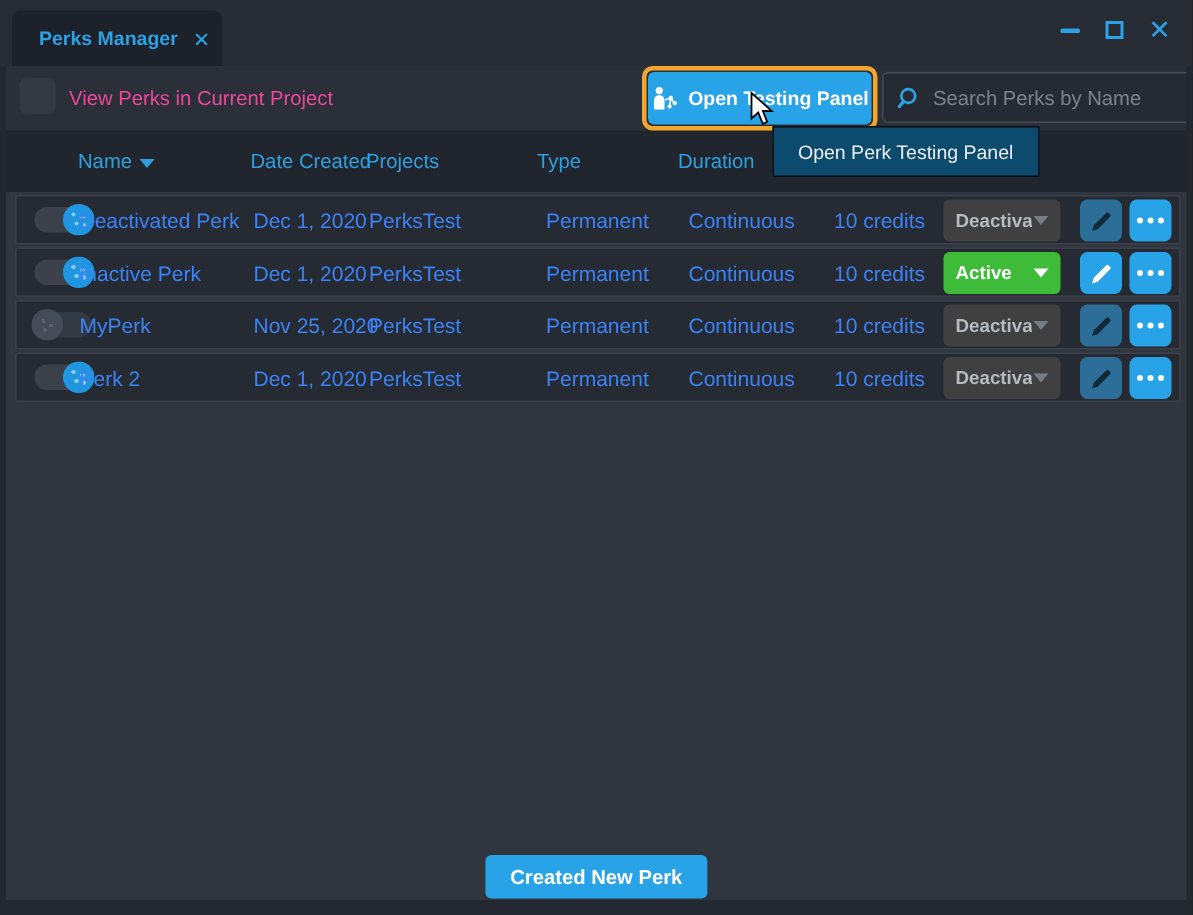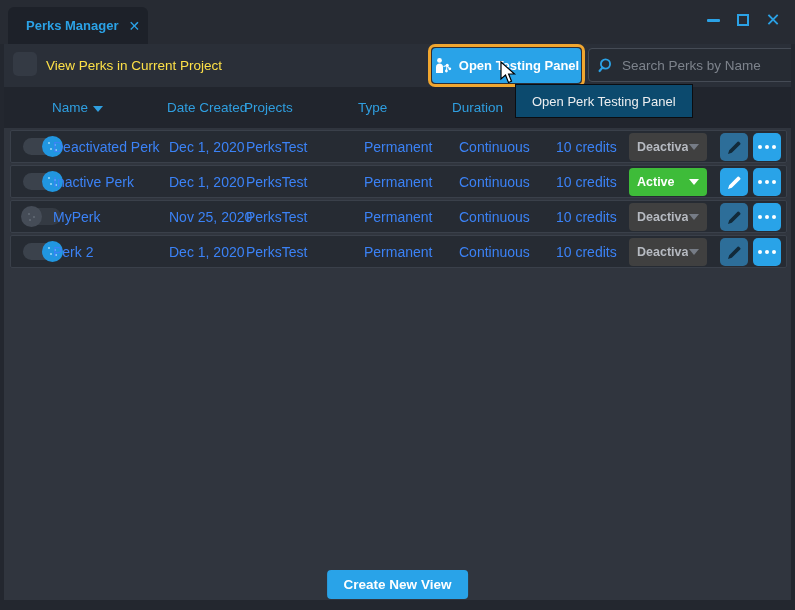--- a/index.html
+++ b/index.html
@@ -21,21 +21,21 @@
   .tab-close { color:#2ba2e6; font-size:14px; font-weight:bold; cursor:default; line-height:1; margin-left:2px; }
   .win-controls { position:absolute; right:14px; top:12px; display:flex; align-items:center; gap:14px; }
   .wc { width:16px; height:16px; display:flex; align-items:center; justify-content:center; }
   .wc-min { width:13px; height:3px; background:#2ba2e6; border-radius:1px; }
   .wc-max { width:12px; height:12px; border:2px solid #2ba2e6; }
   .wc-close { color:#2ba2e6; font-size:18px; font-weight:bold; line-height:14px; }
 
   
   .toolbar { position:absolute; left:0; top:44px; width:795px; height:43px; background:#2a2f38; }
   .checkbox { position:absolute; left:13px; top:8px; width:24px; height:24px; background:#343a44; border-radius:5px; }
-  .checkbox-label { position:absolute; left:46px; top:0; height:43px; display:flex; align-items:center; color:#fde047; font-size:13.5px; }
+  .checkbox-label { position:absolute; left:46px; top:0; height:43px; display:flex; align-items:center; color:#ec4899; font-size:13.5px; }
 
   .testing-highlight { position:absolute; left:428px; top:0px; width:157px; height:43px;
          border:3px solid #f0a62f; border-radius:7px; z-index:20; }
   .testing-btn { position:absolute; left:1px; top:1px; right:1px; bottom:1px; background:#29a3e8; border-radius:4px;
          display:flex; align-items:center; justify-content:center; gap:7px; color:#fff; font-size:13px; font-weight:bold; }
 
   .searchbox { position:absolute; left:588px; top:4px; width:214px; height:34px; background:#262b33;
          border:1px solid #454b55; border-radius:4px; display:flex; align-items:center; padding:0 9px; gap:7px; }
   .searchbox input { background:transparent; border:none; outline:none; color:#c9ccd1; font-size:13.5px; width:150px;
          font-family:"Liberation Sans","DejaVu Sans",sans-serif; }
@@ -276,18 +276,18 @@
   </div>
 
   <div class="tooltip">
     <span>Open Perk Testing Panel</span>
   </div>
 
   <svg class="cursor" width="17" height="24" viewBox="0 0 17 24">
     <path d="M1 1 L1 18 L5.5 14 L8.5 21.5 L11.5 20.2 L8.6 13 L14.5 13 Z" fill="#fff" stroke="#000" stroke-width="1.2"></path>
   </svg>
 
-  <button class="create-btn">Create New View</button>
+  <button class="create-btn">Created New Perk</button>
 
   <div class="frame-left"></div>
   <div class="frame-right"></div>
   <div class="frame-bottom"></div>
 </div>
 
 </body></html>

